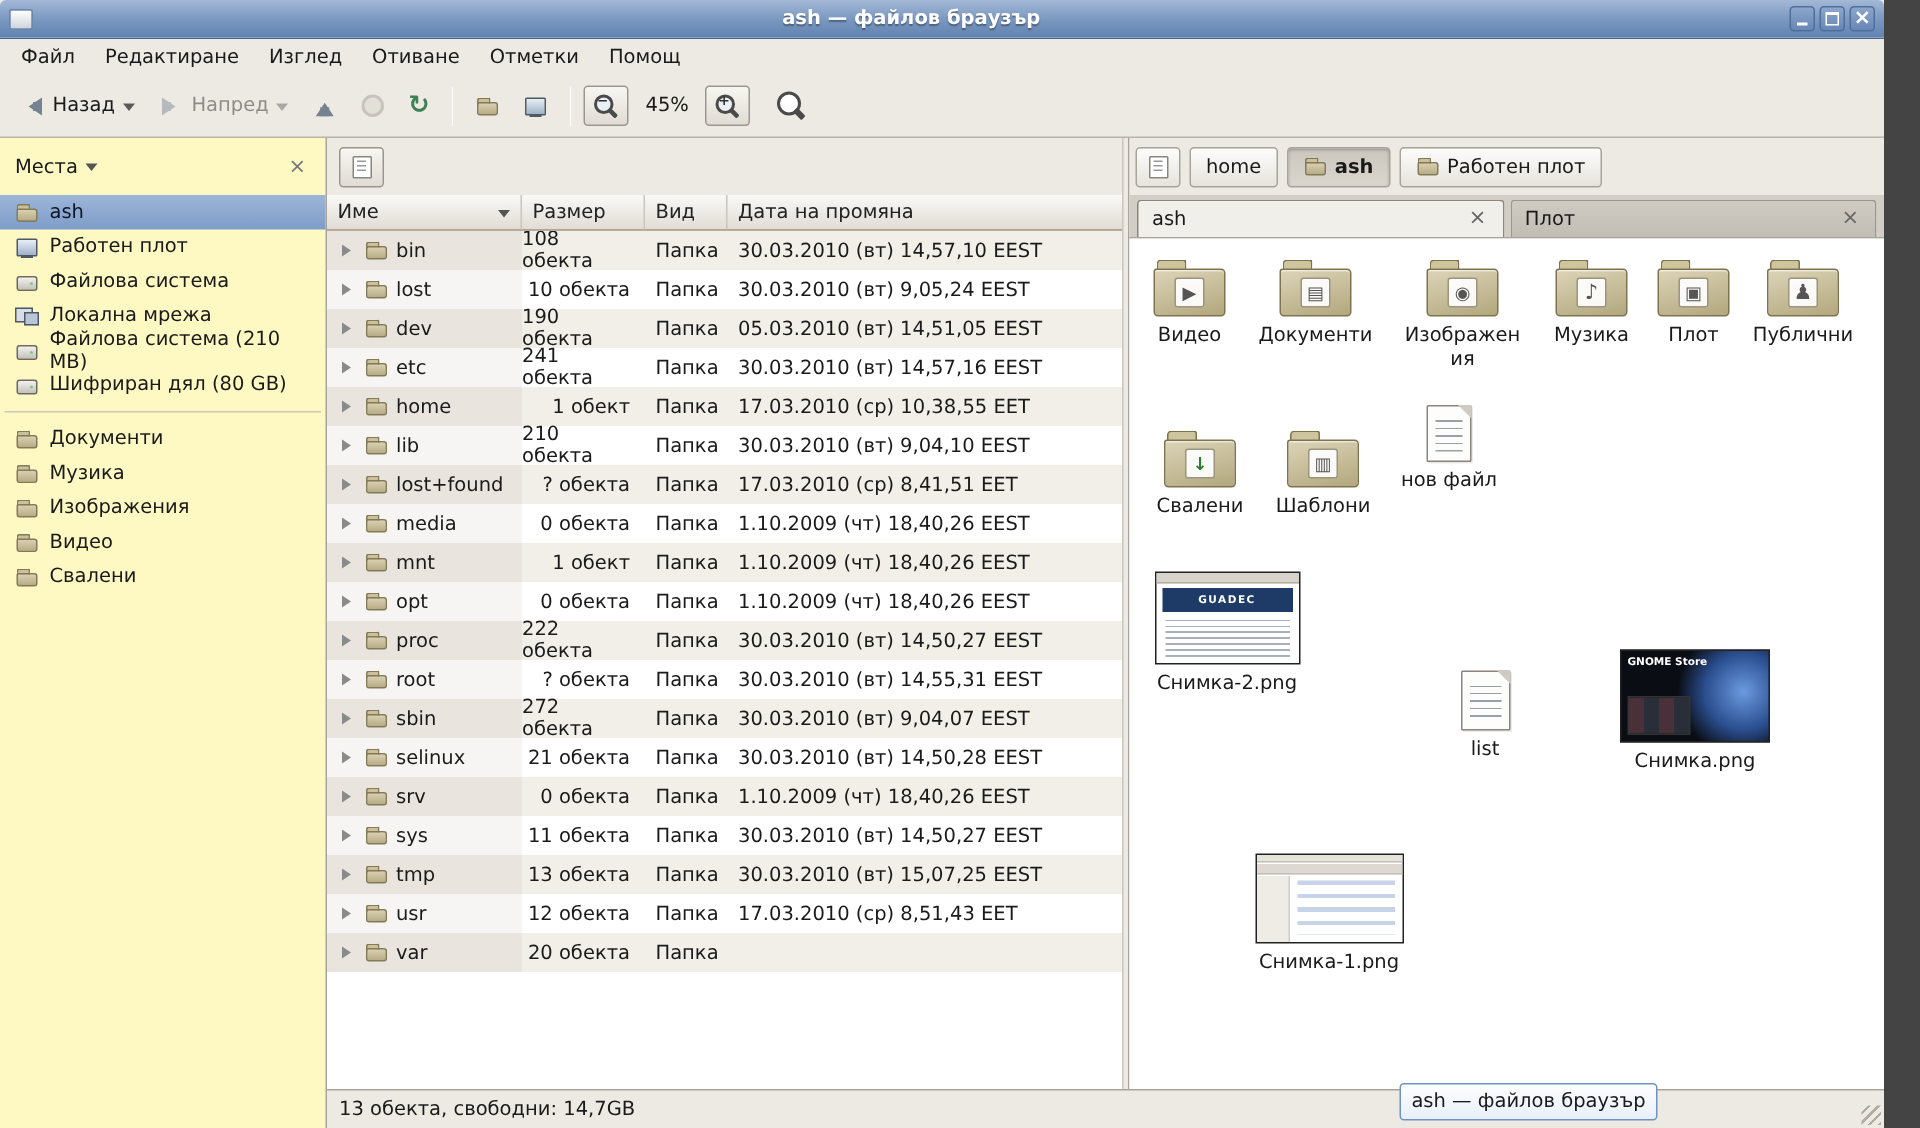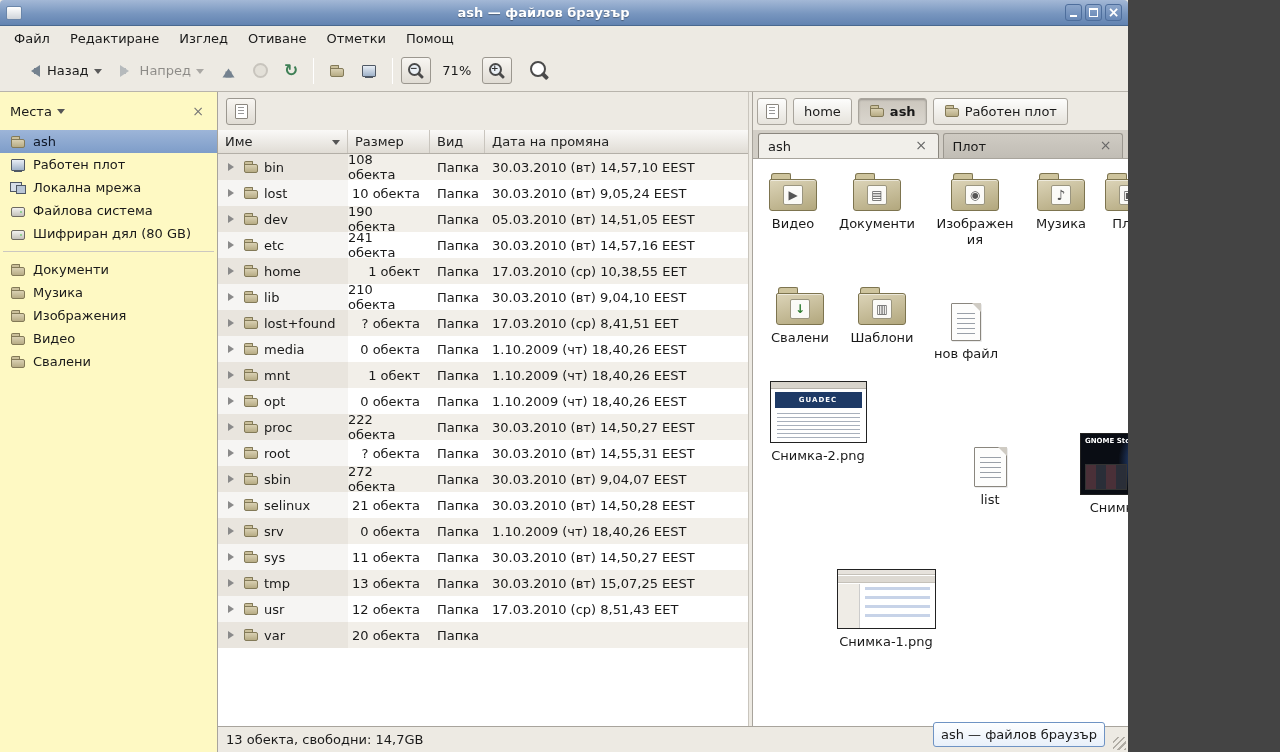--- a/index.html
+++ b/index.html
@@ -1,35 +1,35 @@
 <!DOCTYPE html>
 <html><head>
 <meta charset="utf-8">
 <style>
 *{margin:0;padding:0;box-sizing:border-box}
 html,body{width:1280px;height:752px}
 body{font-family:"DejaVu Sans","Liberation Sans",sans-serif;font-size:13px;color:#1a1a1a;background:#444}
-.window{position:relative;width:1128px;height:752px;background:#EDEAE3;overflow:hidden;display:flex;flex-direction:column}
+.window{position:relative;width:1256px;height:752px;background:#EDEAE3;overflow:hidden;display:flex;flex-direction:column}
 
 
 .titlebar{height:26px;background:linear-gradient(#A3B8D6,#7896BF 55%,#6283B1);border-bottom:1px solid #49688F;display:flex;align-items:center;padding:0 6px;border-radius:4px 4px 0 0;flex:none}
 .winicon{width:16px;height:14px;background:linear-gradient(#ffffff,#cfd4da);border:1px solid #6a86aa;border-radius:2px;flex:none}
 .title{flex:1;text-align:center;color:#fff;font-weight:bold;text-shadow:0 1px 1px rgba(0,0,0,.35)}
 .winbtns{display:flex;gap:3px;flex:none}
 .wbtn{width:17px;height:17px;border:1px solid #4E6E9C;border-radius:3px;background:linear-gradient(#8CA6CB,#6787B5);position:relative}
 .wbtn.min::before{content:"";position:absolute;left:4px;right:4px;bottom:3px;height:2px;background:#fff}
 .wbtn.max::before{content:"";position:absolute;left:3px;right:3px;top:3px;bottom:3px;border:1px solid #fff;border-top-width:2px}
 .wbtn.close::before{content:"×";position:absolute;left:0;right:0;top:0;color:#fff;font-size:14px;line-height:15px;text-align:center;font-weight:bold}
 
 
 .menubar{height:24px;display:flex;align-items:center;padding:0 4px;background:#EDEAE3;flex:none}
 .menu-item{padding:3px 10px;cursor:default}
 
 
-.toolbar{height:42px;display:flex;align-items:center;gap:2px;padding:0 18px;background:#EDEAE3;border-bottom:1px solid #B8B4AC;flex:none}
+.toolbar{height:42px;display:flex;align-items:center;gap:2px;padding:0 6px;background:#EDEAE3;border-bottom:1px solid #B8B4AC;flex:none}
 .tbtn{display:flex;align-items:center;gap:5px;height:32px;padding:0 6px;border-radius:3px;border:1px solid transparent}
 .tbtn.raised{border:1px solid #9B978F;background:linear-gradient(#F8F6F2,#E0DCD4);height:27px;padding:0 5px}
 .tbtn.disabled{opacity:.45}
 .tsep{width:1px;height:26px;background:#C3BFB7;border-right:1px solid #fff;margin:0 6px}
 .dd-arrow{width:0;height:0;border:4px solid transparent;border-top:5px solid #5a5a5a;margin-top:5px}
 .arr{width:17px;height:14px;position:relative;display:inline-block}
 .arr::before{content:"";position:absolute;top:1px;left:0;border:6px solid transparent;border-right:9px solid #75828f}
 .arr::after{content:"";position:absolute;top:4px;left:9px;width:6px;height:6px;background:#75828f}
 .arr.fwd{transform:scaleX(-1)}
 .arr.up{transform:rotate(90deg)}
@@ -206,21 +206,21 @@
       </div>
     <div class="tbtn">
         <span class="ico ico-desktop"></span>
       </div>
     <div class="tsep"></div>
     <div class="tbtn raised">
         <span class="mag">
           <span class="sign sign-minus"></span>
         </span>
       </div>
-    <span class="zoomlevel">71%</span>
+    <span class="zoomlevel">45%</span>
     <div class="tbtn raised">
         <span class="mag">
           <span class="sign sign-plus"></span>
         </span>
       </div>
     <div class="tbtn" style="margin-left:8px">
         <span class="mag big"></span>
       </div>
   </div>
 
@@ -234,26 +234,30 @@
       </div>
       <div class="place selected">
           <span class="ico ico-folder"></span>
           <span>ash</span>
         </div>
       <div class="place">
           <span class="ico ico-desktop"></span>
           <span>Работен плот</span>
         </div>
       <div class="place">
+          <span class="ico ico-drive"></span>
+          <span>Файлова система</span>
+        </div>
+      <div class="place">
           <span class="ico ico-network"></span>
           <span>Локална мрежа</span>
         </div>
       <div class="place">
           <span class="ico ico-drive"></span>
-          <span>Файлова система</span>
+          <span>Файлова система (210 MB)</span>
         </div>
       <div class="place">
           <span class="ico ico-drive"></span>
           <span>Шифриран дял (80 GB)</span>
         </div>
       <div class="sb-sep"></div>
       <div class="place">
           <span class="ico ico-folder"></span>
           <span>Документи</span>
         </div>
@@ -563,21 +567,21 @@
                   <span class="emblem e-down"></span>
                 </span>
                 <span class="ivlabel">Свалени</span>
               </div>
             <div class="ivitem" style="left:89px;top:128px">
                 <span class="bfolder">
                   <span class="emblem e-templates"></span>
                 </span>
                 <span class="ivlabel">Шаблони</span>
               </div>
-            <div class="ivitem" style="left:173px;top:144px">
+            <div class="ivitem" style="left:173px;top:111px">
                 <span class="paper"></span>
                 <span class="ivlabel">нов файл</span>
               </div>
             <div class="ivitem w100" style="left:15px;top:222px">
                 <span class="thumb t-guadec">
                   <span class="t2-top"></span>
                   <span class="t2-banner">GUADEC</span>
                   <span class="t2-lines"></span>
                 </span>
                 <span class="ivlabel">Снимка-2.png</span>

